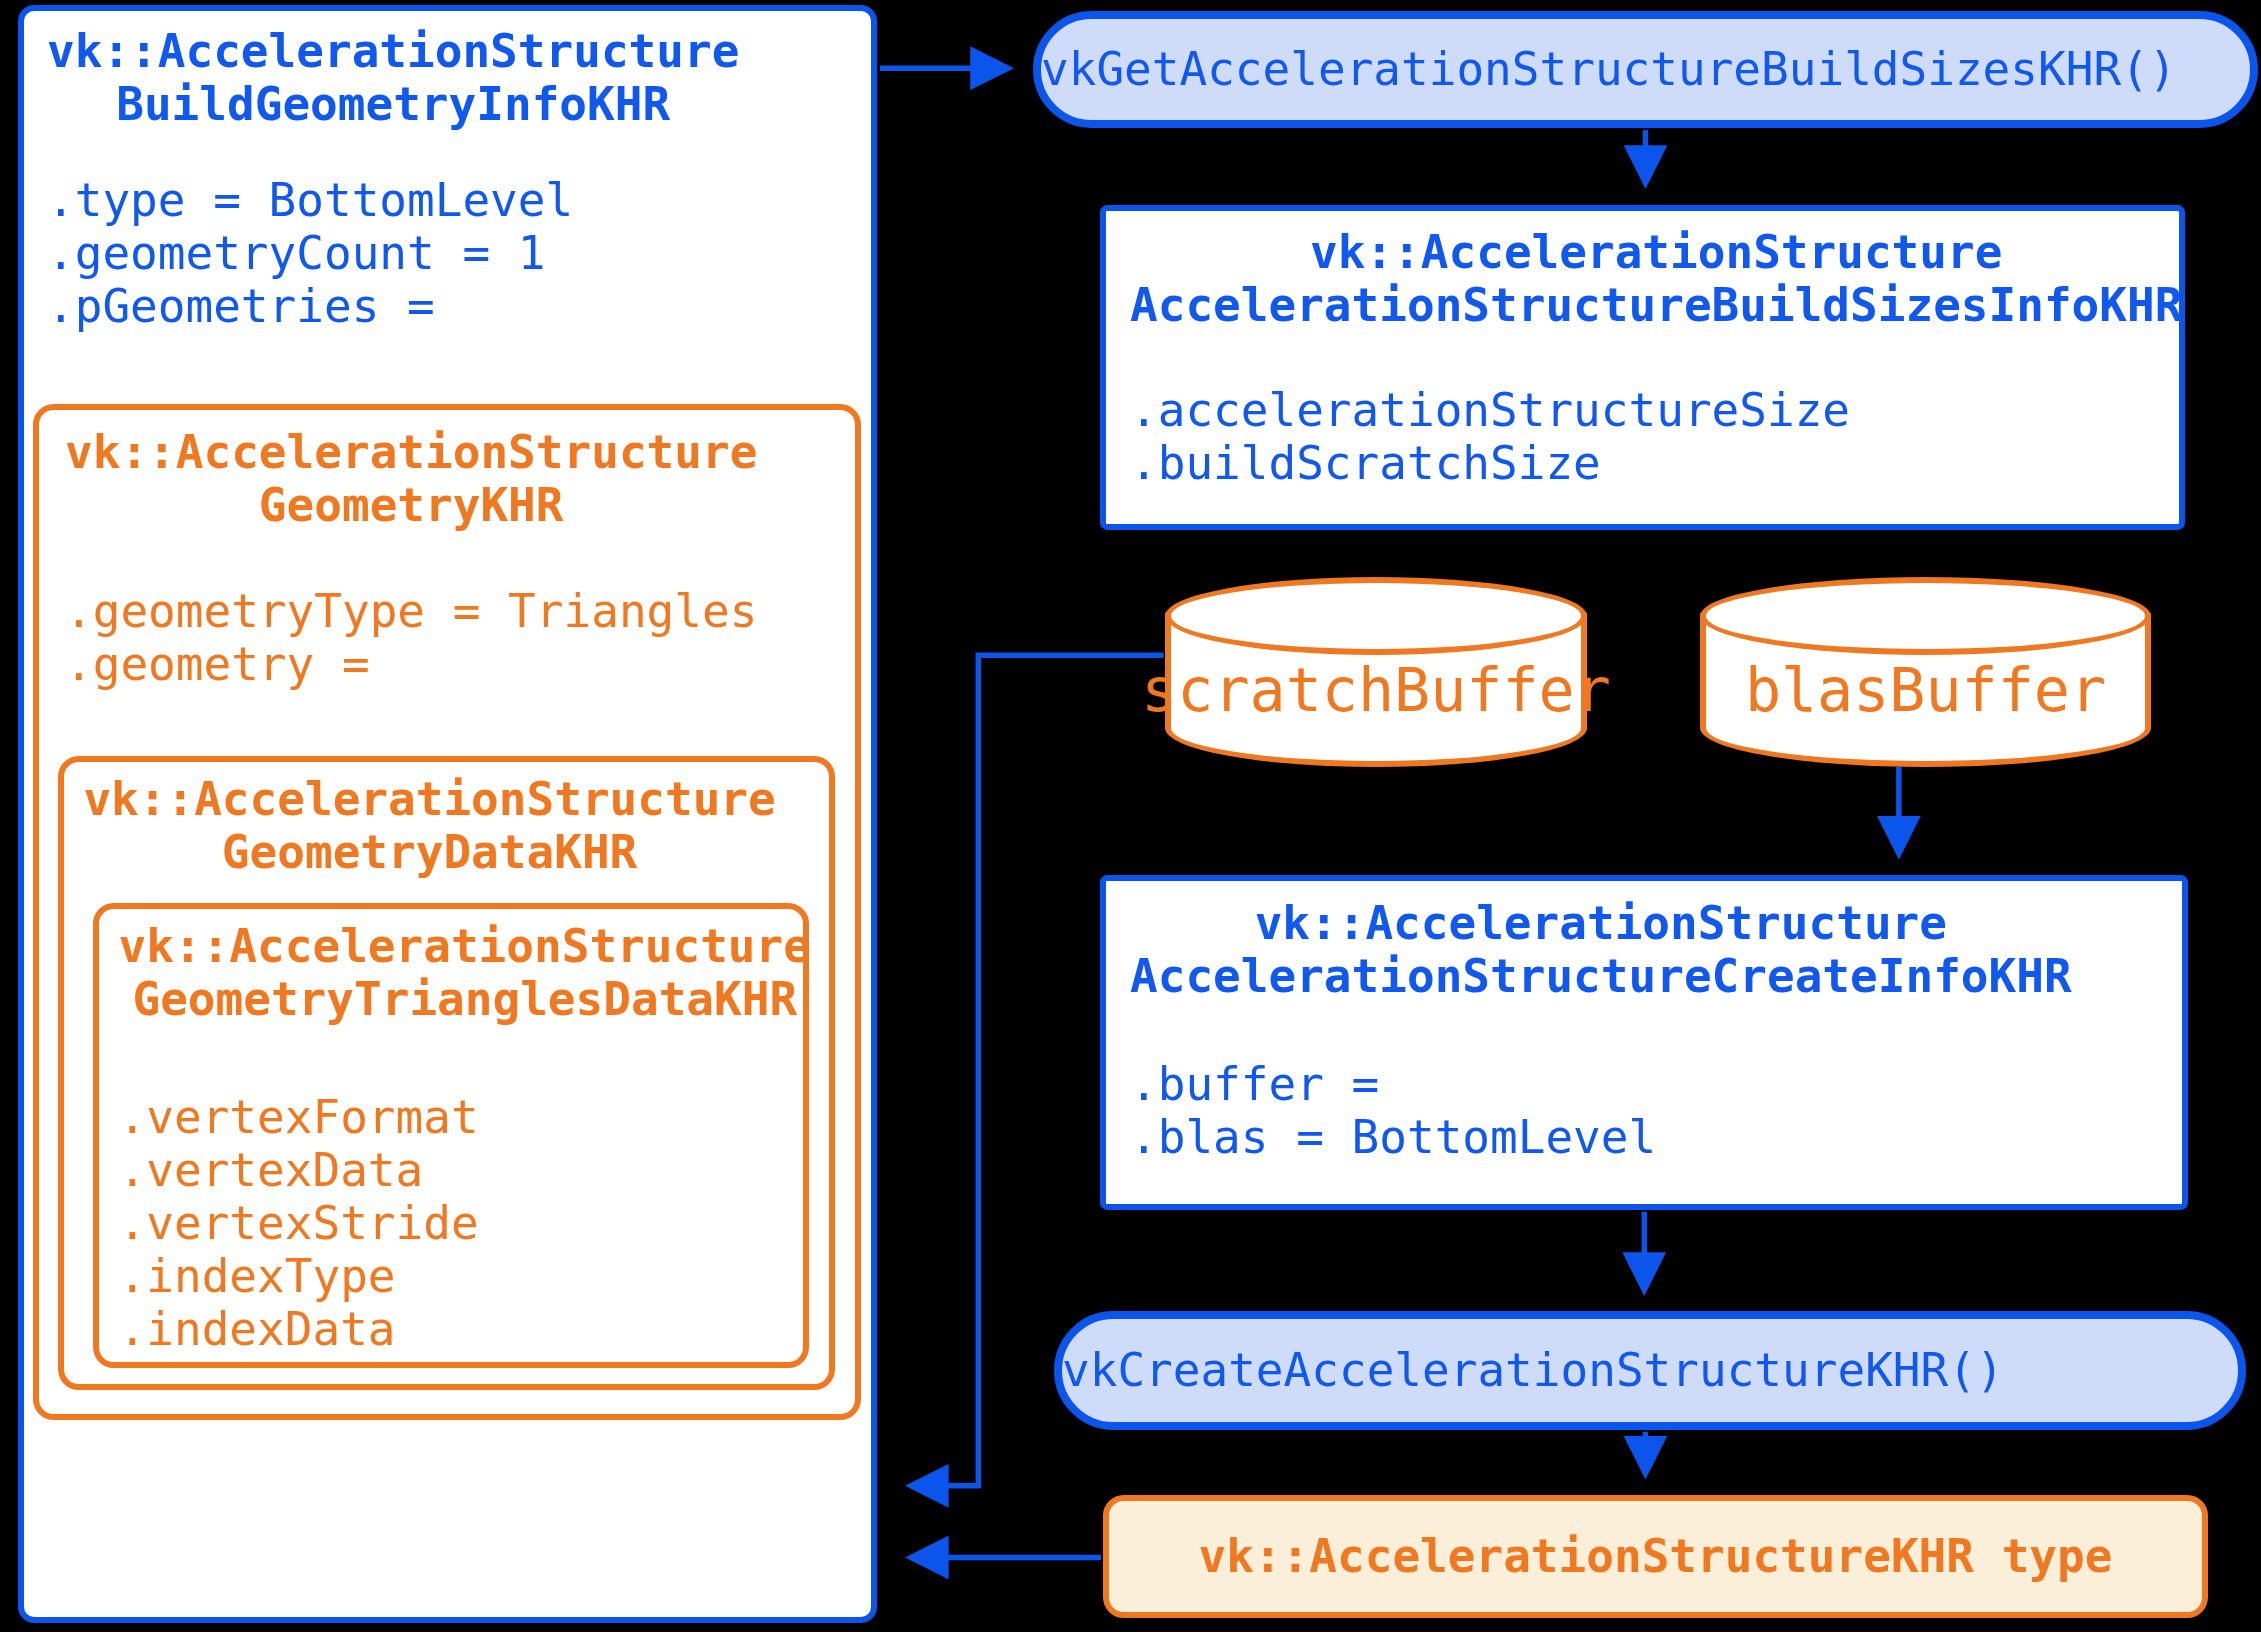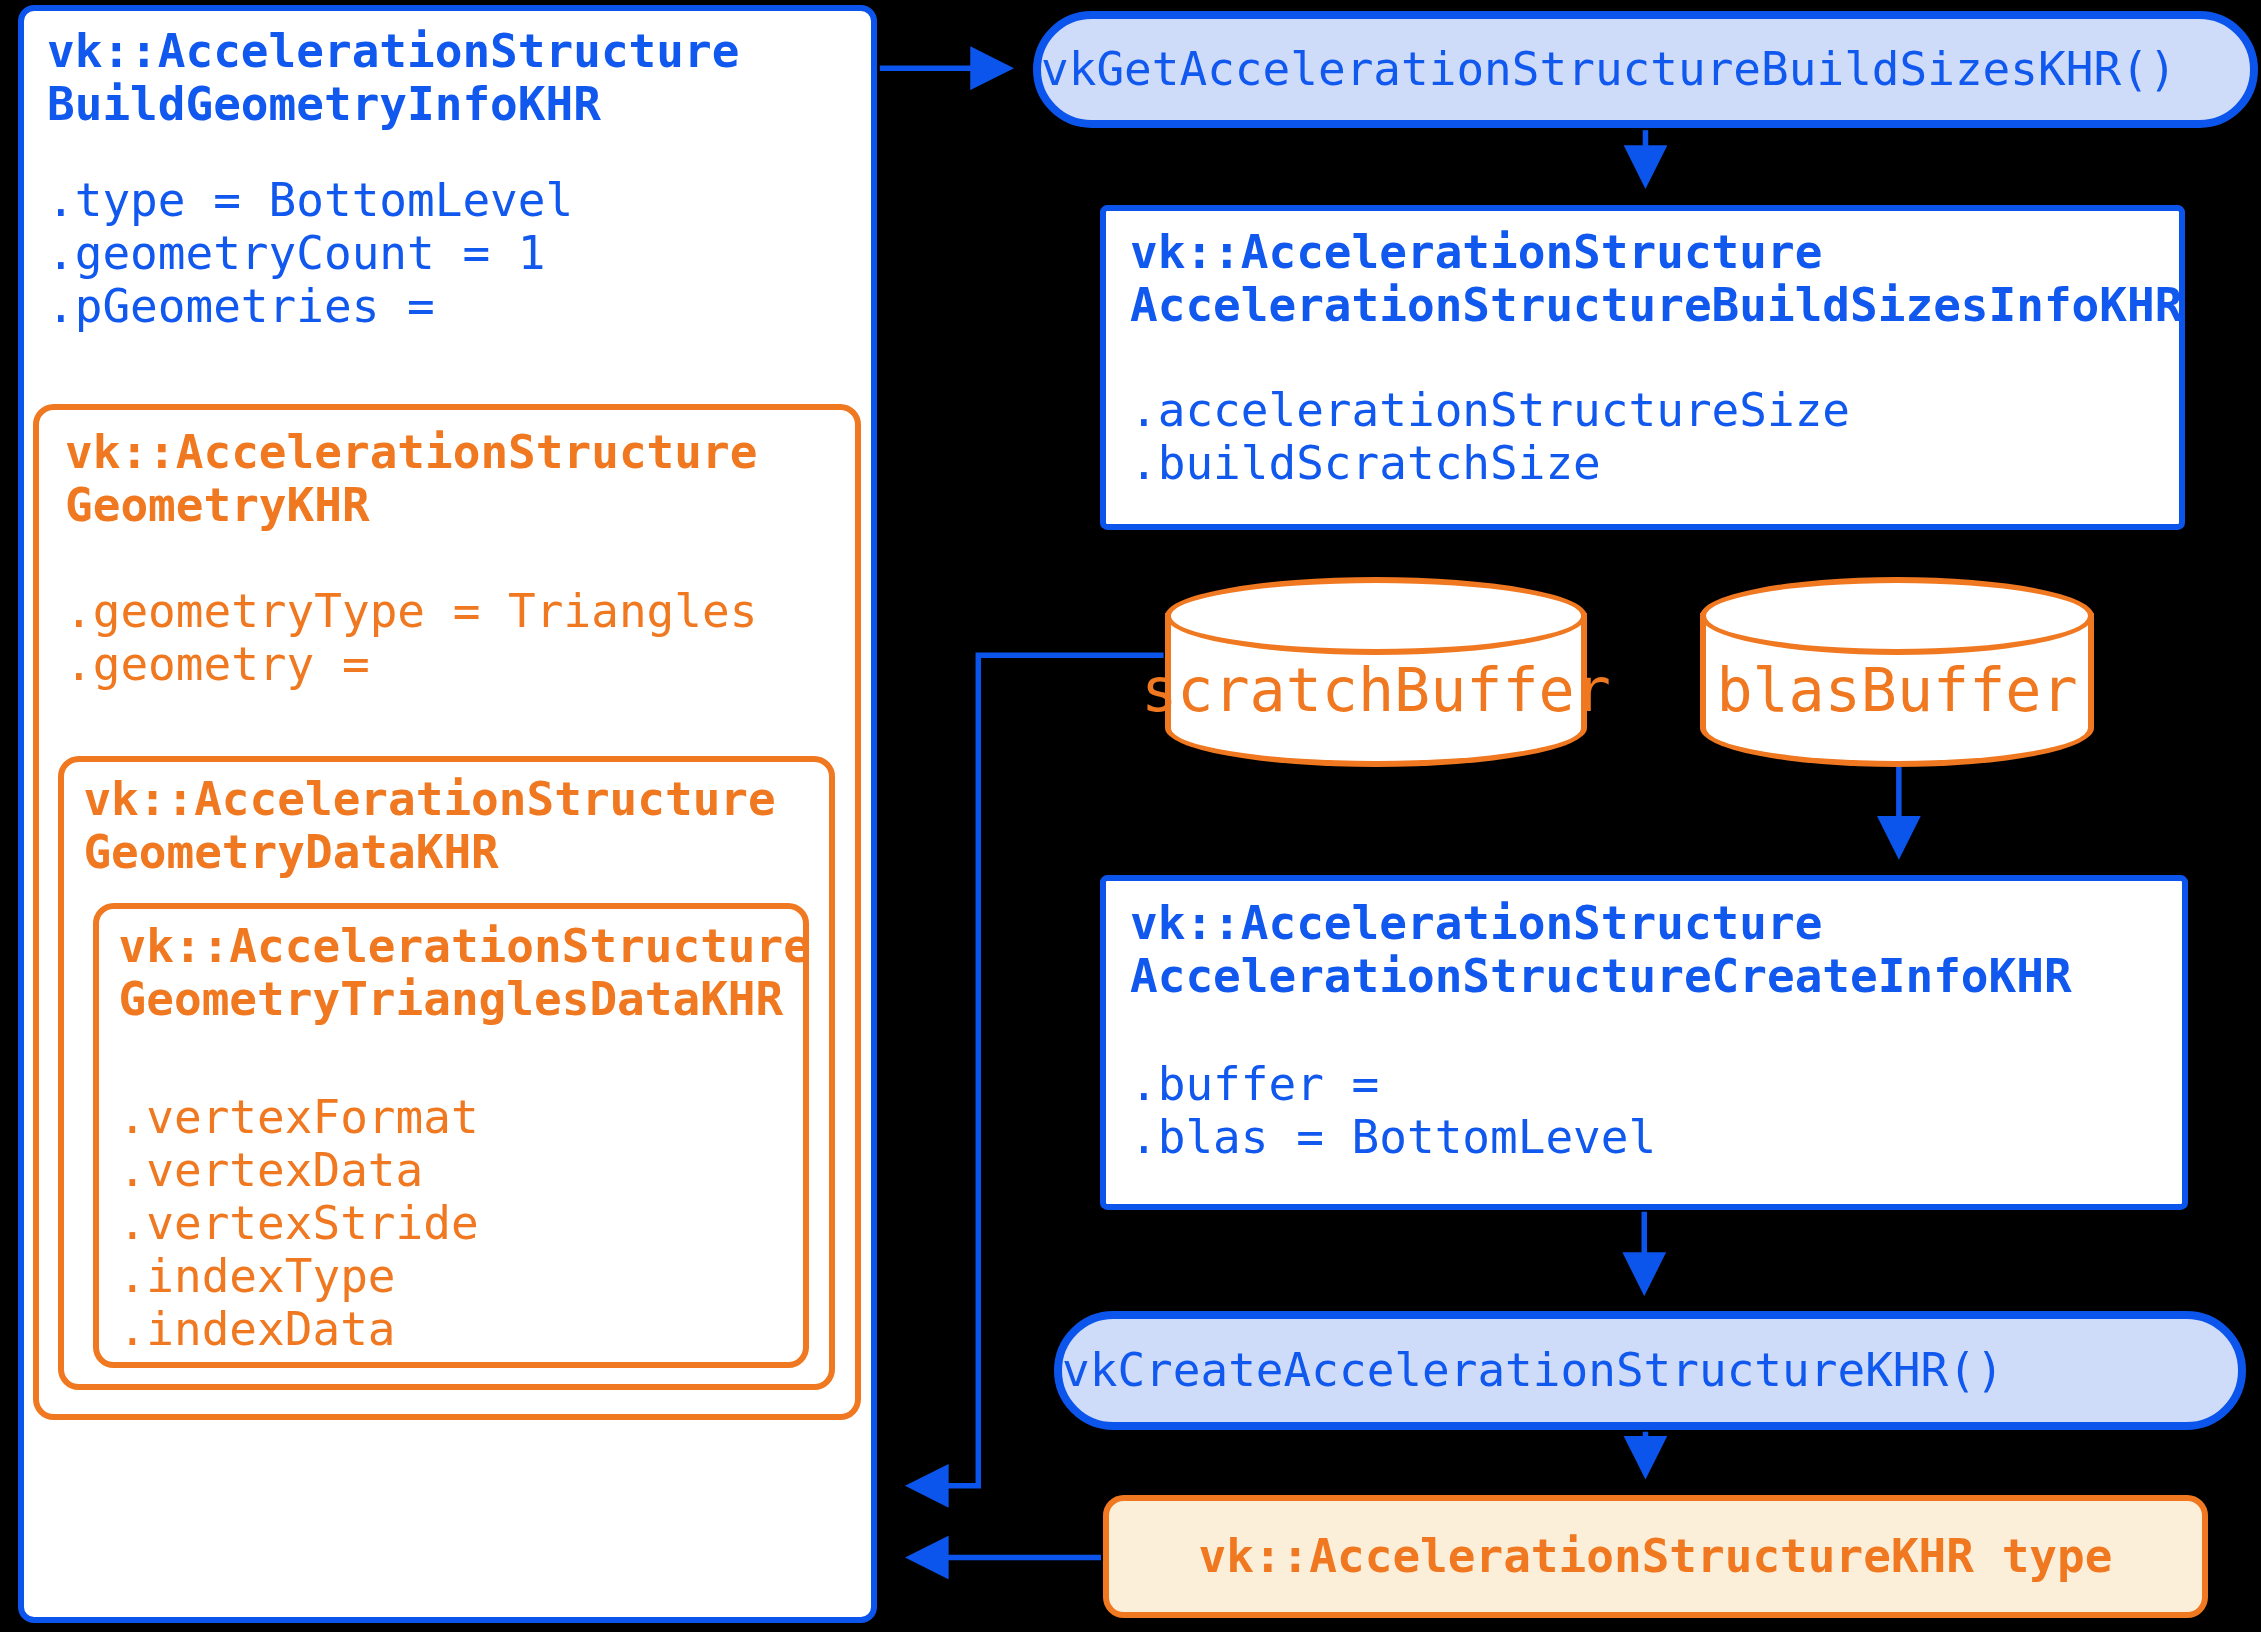--- a/index.html
+++ b/index.html
@@ -35,21 +35,21 @@
   }
   .txt {
     position:absolute;
     white-space: pre;
     font-size: 46px;
     line-height: 53px;
     letter-spacing: 0;
   }
   .blue-t   { color: var(--blue-text); }
   .orange-t { color: var(--orange); }
-  .bold { font-weight: bold; }
+  .bold { font-weight: bold; text-align: center; }
   .pill .txt { position:static; }
   .connectors { position:absolute; left:0; top:0; pointer-events:none; }
 
   
   .cyl { position:absolute; }
   .cyl-body {
     position:absolute; left:0; right:0; top:36px; bottom:0;
     background: var(--white);
     border: 6.7px solid var(--orange);
     border-top: none;
@@ -121,21 +121,21 @@
     <div class="txt blue-t" style="left:24px; top:173px;">.accelerationStructureSize
 .buildScratchSize</div>
   </div>
 
   <div class="cyl" style="left:1165px; top:577px; width:422px; height:190px;">
     <div class="cyl-body"></div>
     <div class="cyl-top"></div>
     <div class="cyl-label">scratchBuffer</div>
   </div>
 
-  <div class="cyl" style="left:1700px; top:577px; width:394px; height:190px;">
+  <div class="cyl" style="left:1700px; top:577px; width:451px; height:190px;">
     <div class="cyl-body"></div>
     <div class="cyl-top"></div>
     <div class="cyl-label">blasBuffer</div>
   </div>
 
   <div class="box blue-box" style="left:1100px; top:875px; width:1088px; height:335px; border-radius:7.3px;">
     <div class="txt blue-t bold" style="left:24px; top:16px;">vk::AccelerationStructure
 AccelerationStructureCreateInfoKHR</div>
     <div class="txt blue-t" style="left:24px; top:177px;">.buffer =
 .blas = BottomLevel</div>

